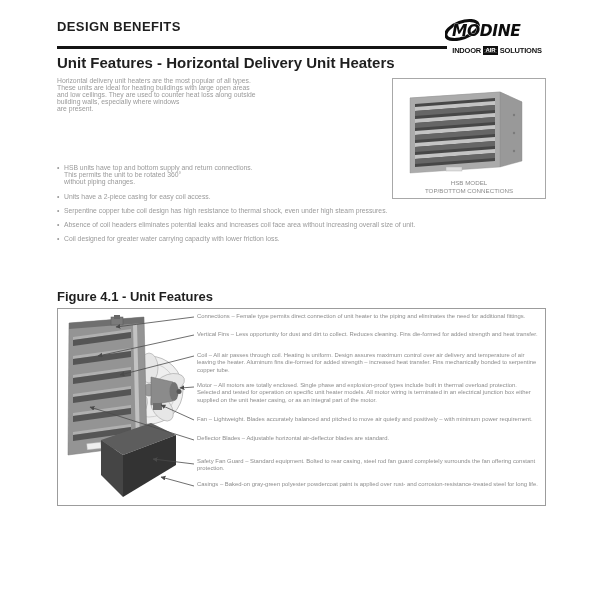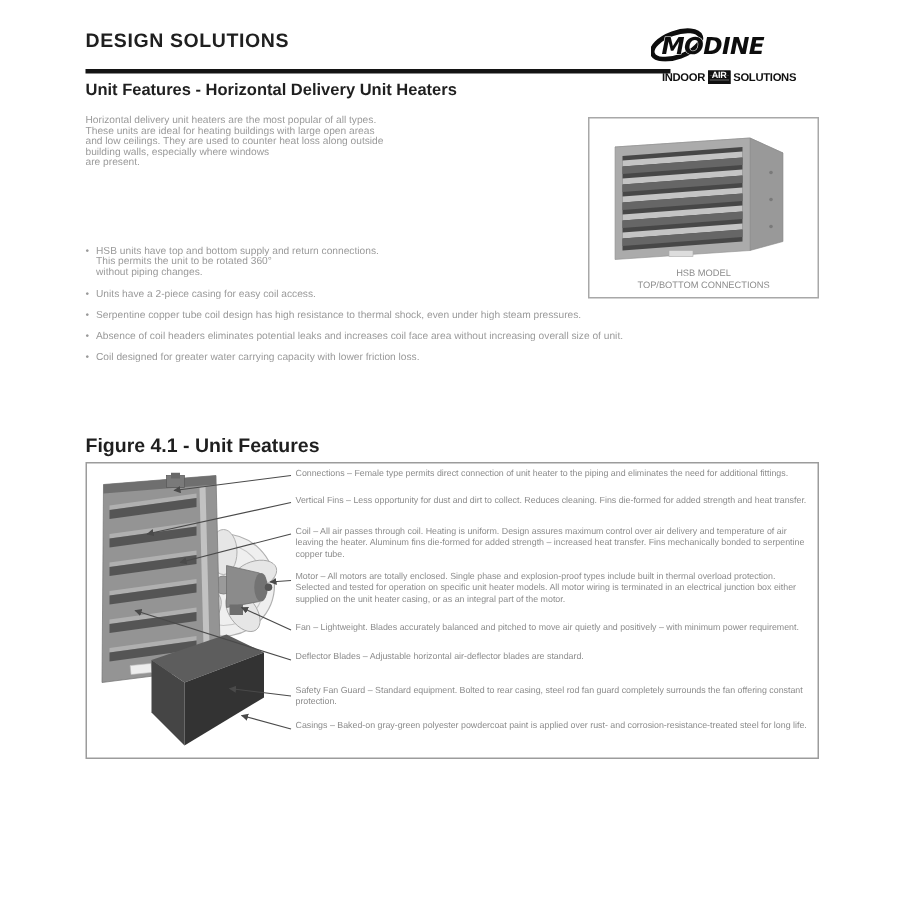--- a/index.html
+++ b/index.html
@@ -1,25 +1,25 @@
 <!DOCTYPE html>
 <html><head>
 <meta charset="utf-8">
 <style>
   html,body{margin:0;padding:0;background:#ffffff;}
   body{width:600px;height:600px;position:relative;font-family:"Liberation Sans","DejaVu Sans",sans-serif;overflow:hidden;}
   .abs{position:absolute;}
   
   .page-title{left:57px;top:19px;font-size:13px;font-weight:bold;letter-spacing:.4px;color:#1f1f1f;}
   .header-rule{left:57px;top:46px;width:390px;height:3px;background:#141414;}
-  .logo-wrap{left:434px;top:17px;width:104px;text-align:center;}
+  .logo-wrap{left:445px;top:17px;width:104px;text-align:center;}
   .logo-tagline{display:flex;align-items:center;justify-content:center;gap:2px;margin-top:1px;font-weight:bold;font-size:7.5px;letter-spacing:-.2px;color:#101010;white-space:nowrap;}
   .air-chip{display:inline-block;background:#101010;color:#ffffff;font-size:6px;font-weight:bold;padding:0 1.5px;line-height:7px;border:1px solid #101010;background-image:repeating-linear-gradient(180deg,#101010 0 2px,#3a3a3a 2px 3px);}
   
-  .section-heading{left:57px;top:54px;font-size:11px;font-weight:bold;color:#1f1f1f;}
+  .section-heading{left:57px;top:54px;font-size:15px;font-weight:bold;color:#1f1f1f;}
   .intro-text{left:57px;top:77px;width:338px;font-size:6.8px;line-height:7.1px;color:#9a9a9a;white-space:pre-line;}
   
   .product-box{left:392px;top:78px;width:152px;height:119px;border:1px solid #a8a8a8;background:#ffffff;}
   .product-caption{position:absolute;left:0;bottom:4px;width:100%;text-align:center;font-size:6.2px;line-height:7.4px;color:#8c8c8c;}
   
   .bullet{left:57px;width:472px;font-size:6.8px;line-height:7.1px;color:#9a9a9a;padding-left:7px;white-space:pre-line;}
   .bullet::before{content:"\2022";position:absolute;left:0;top:0;color:#9a9a9a;}
   .b1{top:164px;} .b2{top:193px;} .b3{top:207px;} .b4{top:221px;} .b5{top:235px;}
   
   .figure-title{left:57px;top:289px;font-size:13px;font-weight:bold;color:#1f1f1f;}
@@ -27,21 +27,21 @@
   .callout{position:absolute;left:139px;width:344px;font-size:5.9px;line-height:7.3px;color:#8c8c8c;}
   .c0{top:4px;} .c1{top:22px;} .c2{top:43px;} .c3{top:73px;} .c4{top:107px;}
   .c5{top:126px;} .c6{top:149px;} .c7{top:172px;}
   .arrows-svg{position:absolute;left:0;top:0;width:487px;height:196px;pointer-events:none;}
   .diagram-svg{position:absolute;left:7px;top:6px;}
   .photo-svg{position:absolute;left:1px;top:4px;}
 </style>
 </head>
 <body>
 
-<div class="abs page-title">DESIGN SOLUTIONS</div>
+<div class="abs page-title">DESIGN BENEFITS</div>
 <div class="abs header-rule"></div>
 
 <div class="abs logo-wrap">
   <svg width="104" height="24" viewBox="0 0 104 24">
     <ellipse cx="17" cy="13" rx="17" ry="8" transform="rotate(-20 17 13)" fill="none" stroke="#0d0d0d" stroke-width="3.2"></ellipse>
     <text x="7" y="19" font-family="DejaVu Sans, sans-serif" font-size="15.5" font-weight="bold" font-style="italic" letter-spacing="-0.4" fill="#0d0d0d" stroke="#ffffff" stroke-width="0.7" paint-order="stroke">MODINE</text>
   </svg>
   <div class="logo-tagline">
     <span>INDOOR</span>
     <span class="air-chip">AIR</span>

